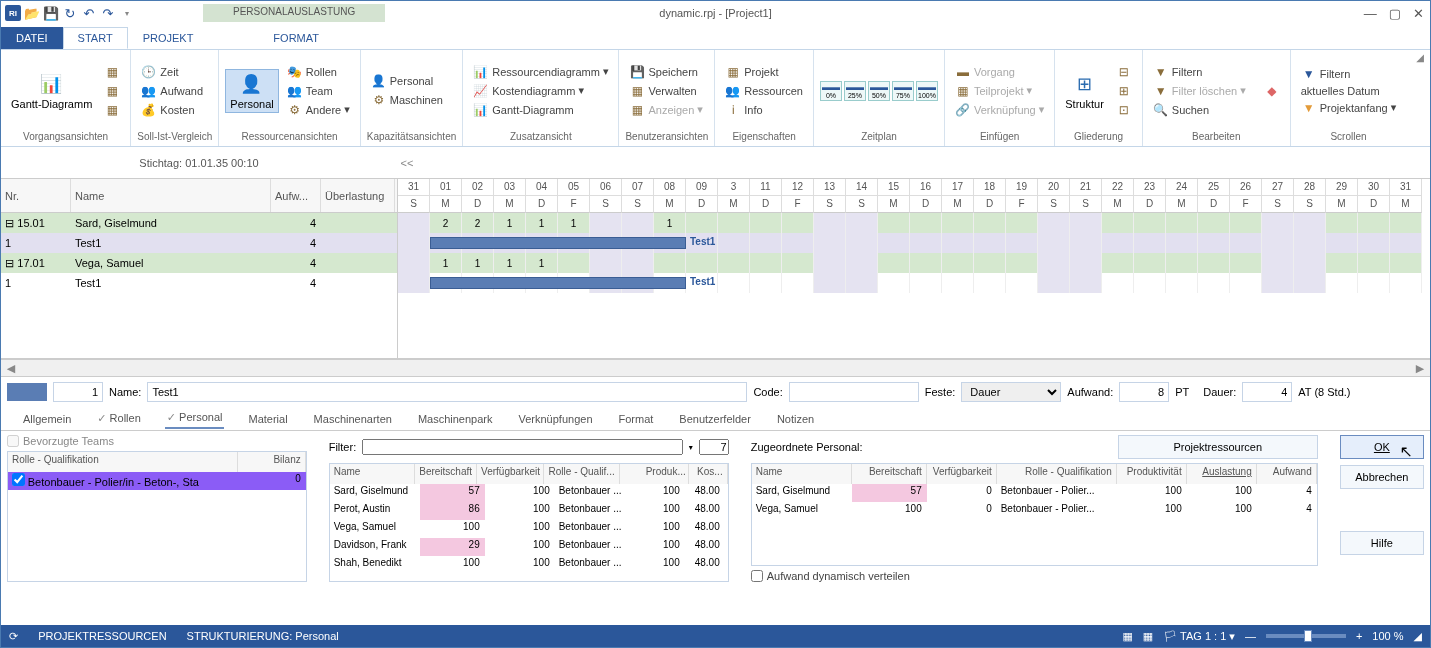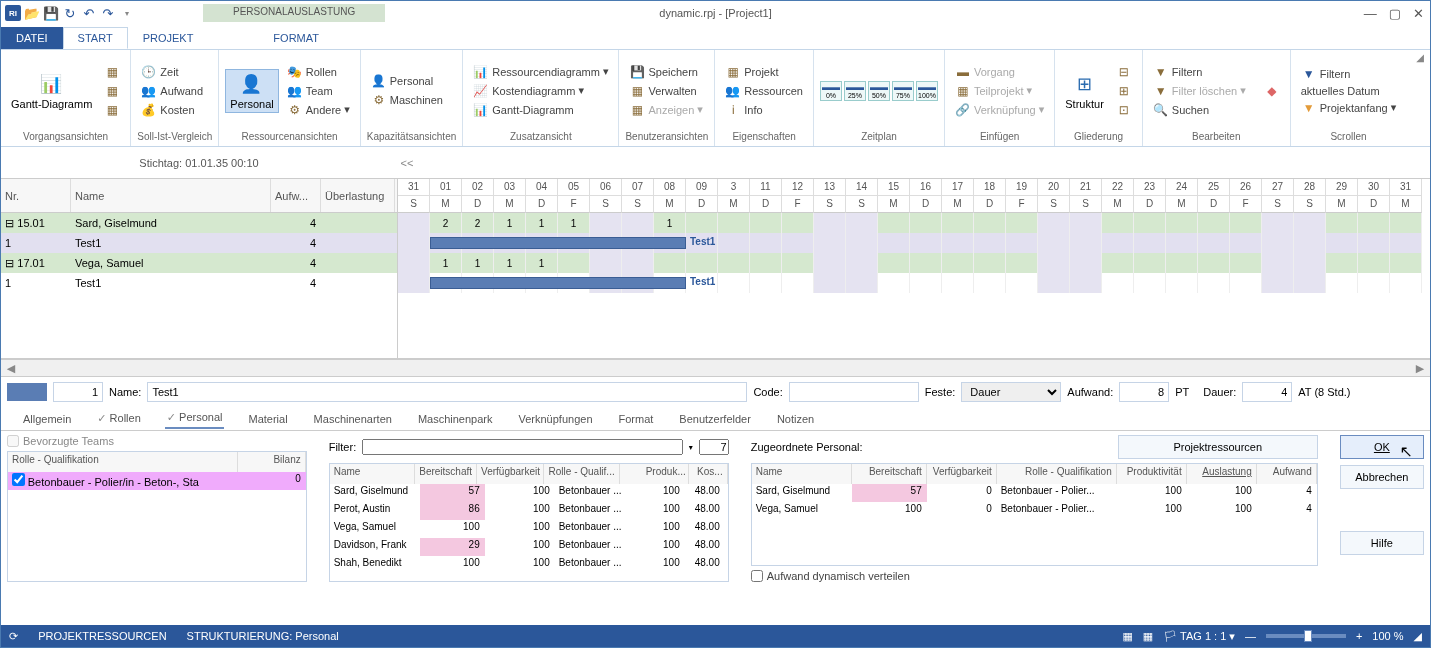--- a/index.html
+++ b/index.html
@@ -677,21 +677,21 @@
   <div class="panel-left">
     <div class="checkbox">
         <input type="checkbox" disabled="" style="">
         <span>Bevorzugte Teams</span>
       </div>
     <div class="mini-grid">
       <div class="mini-head">
           <div style="width:230px">Rolle - Qualifikation</div>
           <div style="flex:1;text-align:right">Bilanz</div>
         </div>
-      <div class="mini-row" style="background:#f0abfc">
+      <div class="mini-row" style="background:#8b5cf6">
           <div style="width:230px"><input type="checkbox" checked="" style=""> <span>Betonbauer - Polier/in - Beton-, Sta</span></div>
           <div style="flex:1;text-align:right">0</div>
         </div>
     </div>
   </div>
   <div class="panel-mid">
     <div class="filter-row">
       <span>Filter:</span>
       <input style="flex: 1 1 0%;">
       <span style="font-size:8px">▾</span>

